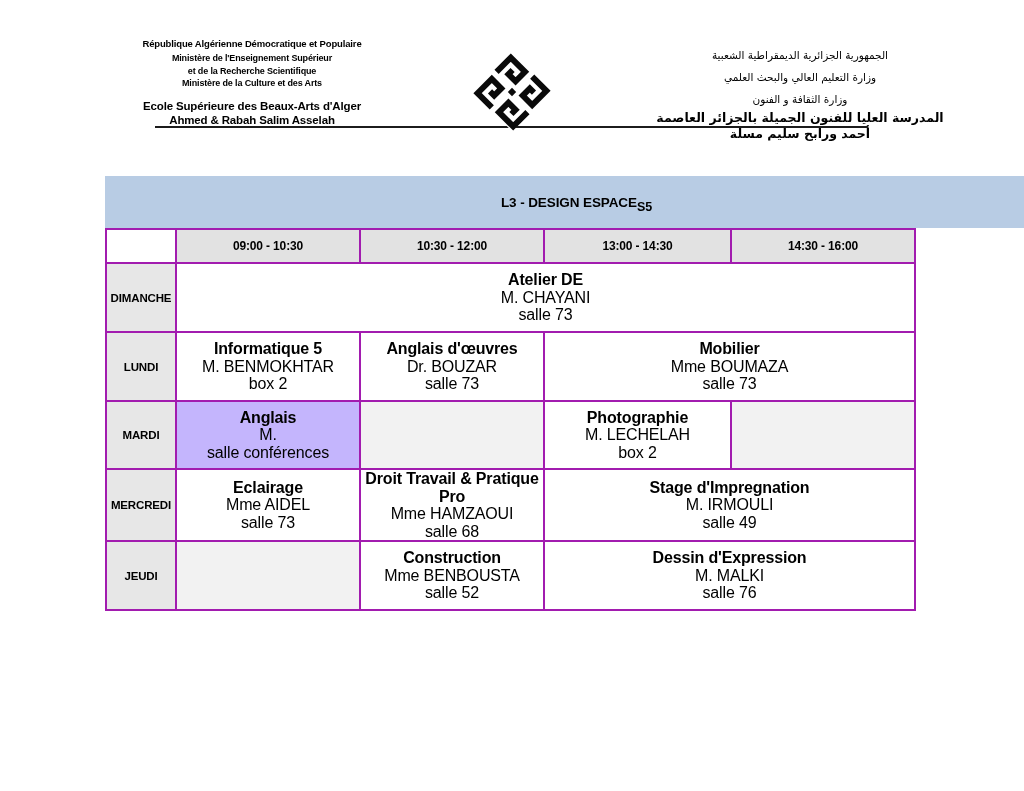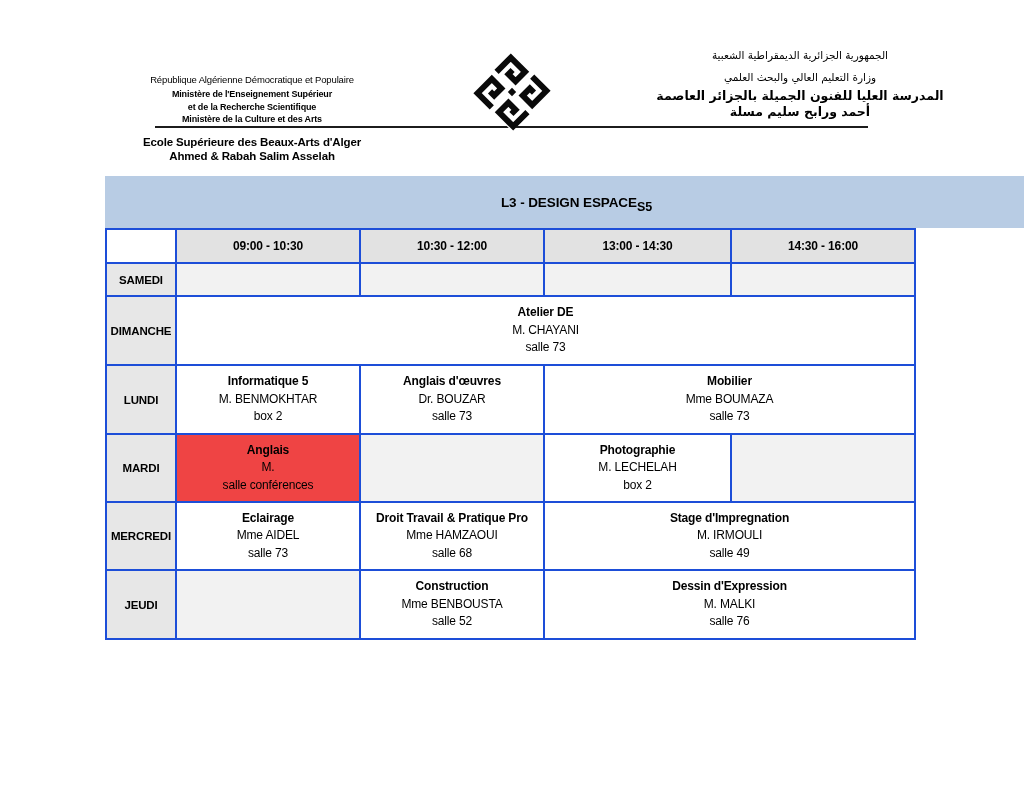--- a/index.html
+++ b/index.html
@@ -3,21 +3,21 @@
 <meta charset="utf-8">
 <style>
   html,body{margin:0;padding:0;}
   body{
     width:1024px;height:791px;background:#ffffff;position:relative;
     font-family:"Liberation Sans",sans-serif;color:#000;
     -webkit-font-smoothing:antialiased;
   }
   
   .hdr-left{position:absolute;top:38px;left:127px;width:250px;text-align:center;letter-spacing:-0.15px;}
-  .hdr-left .l1{font-size:9.5px;font-weight:normal;margin-bottom:3px;margin-top:36px;}
+  .hdr-left .l1{font-size:9.5px;font-weight:bold;margin-bottom:3px;}
   .hdr-left .l2{font-size:9px;font-weight:bold;line-height:12.5px;}
   .hdr-left .school{margin-top:9px;font-size:11.5px;font-weight:bold;line-height:14.5px;}
   .hdr-right{
     position:absolute;top:44px;left:640px;width:320px;text-align:center;direction:rtl;
     font-family:"DejaVu Sans",sans-serif;
   }
   .hdr-right .ar-s{font-size:10.5px;line-height:22px;}
   .hdr-right .ar-b{font-size:12.5px;font-weight:bold;line-height:16px;}
   .rule{position:absolute;top:126px;left:155px;width:713px;height:2px;background:#1c1c1c;}
   .logo{position:absolute;left:470px;top:50px;}
@@ -27,27 +27,27 @@
     display:flex;align-items:center;justify-content:center;
     font-weight:bold;letter-spacing:-0.1px;
   }
   .band .t1{font-size:13.5px;}
   .band .t2{font-size:12.5px;margin-top:10px;}
   table.sched{
     position:absolute;left:105px;top:228px;width:809px;
     border-collapse:collapse;table-layout:fixed;letter-spacing:-0.15px;
   }
   table.sched td{
-    border:2px solid #1d4ed8;text-align:center;vertical-align:middle;padding:0;overflow:hidden;
+    border:2px solid #a21caf;text-align:center;vertical-align:middle;padding:0;overflow:hidden;
   }
   td.corner{border:none;background:#ffffff;}
   td.time{background:#e2e2e2;font-weight:bold;font-size:12px;}
   td.day{background:#e7e7e7;font-weight:bold;font-size:11.5px;}
   td.empty{background:#f2f2f2;}
-  td.course{background:#ffffff;font-size:12px;line-height:17.5px;}
+  td.course{background:#ffffff;font-size:16px;line-height:17.5px;}
   td.course .c-title{font-weight:bold;}
   tr.r-time{height:34px;}
   tr.r-samedi{height:33px;}
   tr.r-dimanche{height:69px;}
   tr.r-lundi{height:69px;}
   tr.r-mardi{height:68px;}
   tr.r-mercredi{height:68px;}
   tr.r-jeudi{height:69px;}
 </style>
 </head>
@@ -60,20 +60,21 @@
   <div class="l2">Ministère de la Culture et des Arts</div>
   <div class="school">
     <div>Ecole Supérieure des Beaux-Arts d'Alger</div>
     <div>Ahmed &amp; Rabah Salim Asselah</div>
   </div>
 </div>
 
 <div class="hdr-right">
   <div class="ar-s">الجمهورية الجزائرية الديمقراطية الشعبية</div>
   <div class="ar-s">وزارة التعليم العالي والبحث العلمي</div>
+  <div class="ar-s">وزارة الثقافة و الفنون</div>
   <div class="ar-b">المدرسة العليا للفنون الجميلة بالجزائر العاصمة</div>
   <div class="ar-b">أحمد ورابح سليم مسلة</div>
 </div>
 
 <div class="rule"></div>
 
 <svg class="logo" width="84" height="84" viewBox="0 0 100 100">
   <g transform="translate(50,50) rotate(45)">
     <rect x="-33" y="-33" width="66" height="66" fill="#ffffff"></rect>
     <g fill="none" stroke="#0a0a0a" stroke-width="7">
@@ -102,27 +103,20 @@
 
   <tbody>
       <tr class="r-time">
     <td class="corner"></td>
     <td class="time">09:00 - 10:30</td>
     <td class="time">10:30 - 12:00</td>
     <td class="time">13:00 - 14:30</td>
     <td class="time">14:30 - 16:00</td>
   </tr>
 
-  <tr class="r-samedi">
-    <td class="day">SAMEDI</td>
-    <td class="empty"></td>
-    <td class="empty"></td>
-    <td class="empty"></td>
-    <td class="empty"></td>
-  </tr>
 
   <tr class="r-dimanche">
     <td class="day">DIMANCHE</td>
     <td class="course" colspan="4">
       <div class="c-title">Atelier DE</div>
       <div class="c-person">M. CHAYANI</div>
       <div class="c-room">salle 73</div>
     </td>
   </tr>
 
@@ -140,21 +134,21 @@
     </td>
     <td class="course" colspan="2">
       <div class="c-title">Mobilier</div>
       <div class="c-person">Mme BOUMAZA</div>
       <div class="c-room">salle 73</div>
     </td>
   </tr>
 
   <tr class="r-mardi">
     <td class="day">MARDI</td>
-    <td class="course hl" style="background: #ef4444;">
+    <td class="course hl" style="background: #c4b5fd;">
       <div class="c-title">Anglais</div>
       <div class="c-person">M.</div>
       <div class="c-room">salle conférences</div>
     </td>
     <td class="empty"></td>
     <td class="course">
       <div class="c-title">Photographie</div>
       <div class="c-person">M. LECHELAH</div>
       <div class="c-room">box 2</div>
     </td>

